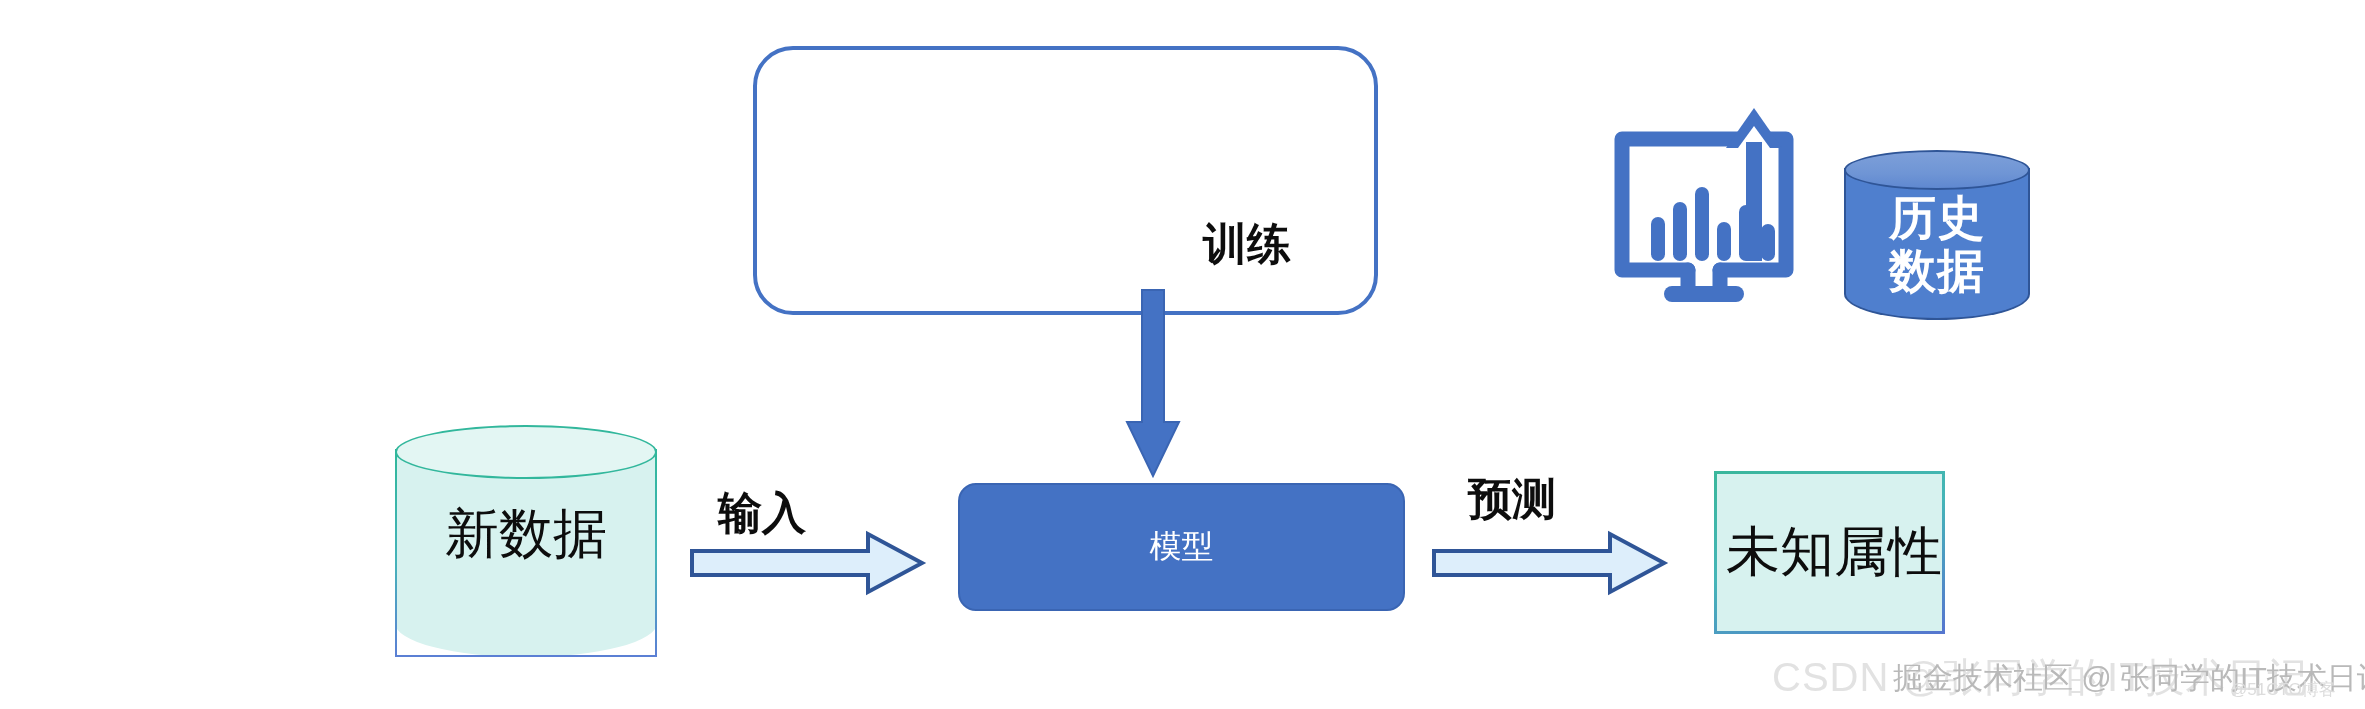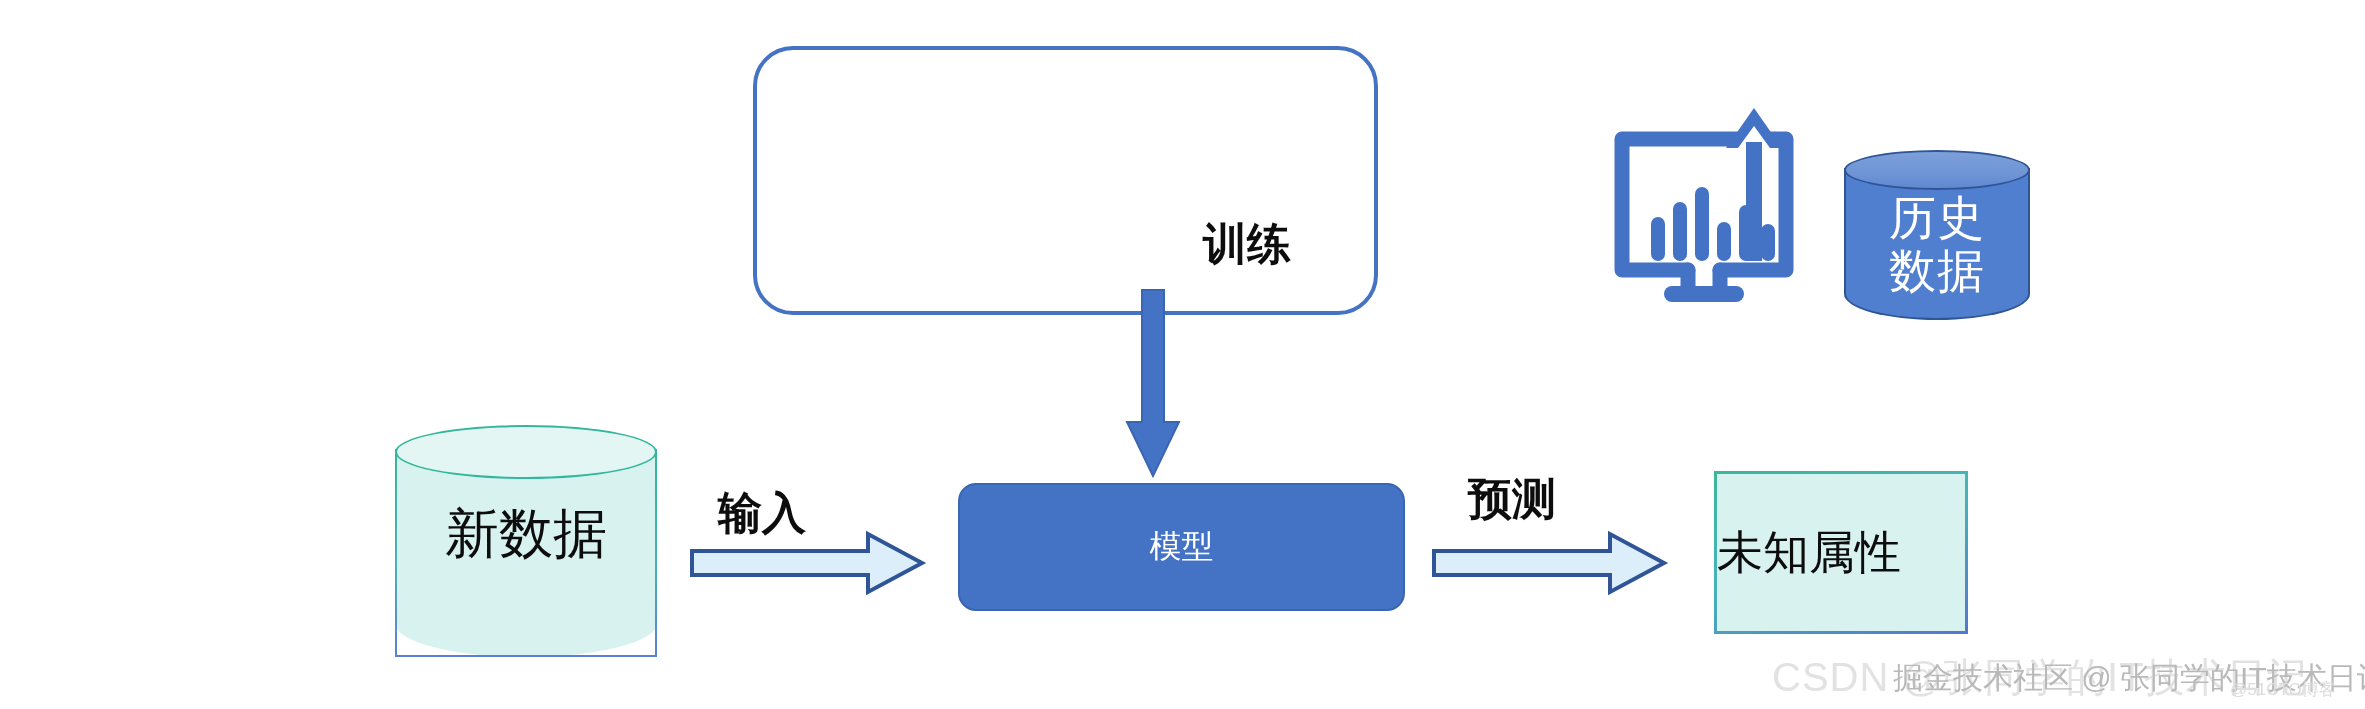--- a/index.html
+++ b/index.html
@@ -83,21 +83,21 @@
     top: 0px;
     width: 186px;
     height: 40px;
     background: linear-gradient(180deg,#7d9fd9 0%,#6f95d5 60%,#5f88d0 100%);
     border: 2.5px solid #2f5597;
   }
   .hist-cyl .label {
     top: 42px;
     color: #ffffff;
     font-size: 47px;
-    font-weight: 400;
+    font-weight: 700;
     letter-spacing: 1px;
   }
 
   
   .new-cyl {
     left: 395px;
     top: 425px;
     width: 262px;
     height: 232px;
   }
@@ -140,30 +140,30 @@
     color: #ffffff;
     font-size: 32px;
     box-sizing: border-box;
   }
 
   
   .attr-box {
     position: absolute;
     left: 1714px;
     top: 471px;
-    width: 254px;
+    width: 231px;
     height: 163px;
     background: #d7f2ef;
     border: 3px solid;
     border-image: linear-gradient(160deg,#3ab79c 0%,#45b5b8 45%,#5576cf 100%) 1;
     display: flex;
     align-items: center;
-    justify-content: flex-start;
+    justify-content: flex-end;
     color: #0d0d0d;
-    font-size: 46px;
+    font-size: 54px;
     box-sizing: border-box;
   }
 
   
   .arrow-svg {
     position: absolute;
     overflow: visible;
   }
   .arrow-train { left: 1125px; top: 290px; }
   .arrow-in    { left: 690px;  top: 532px; }

